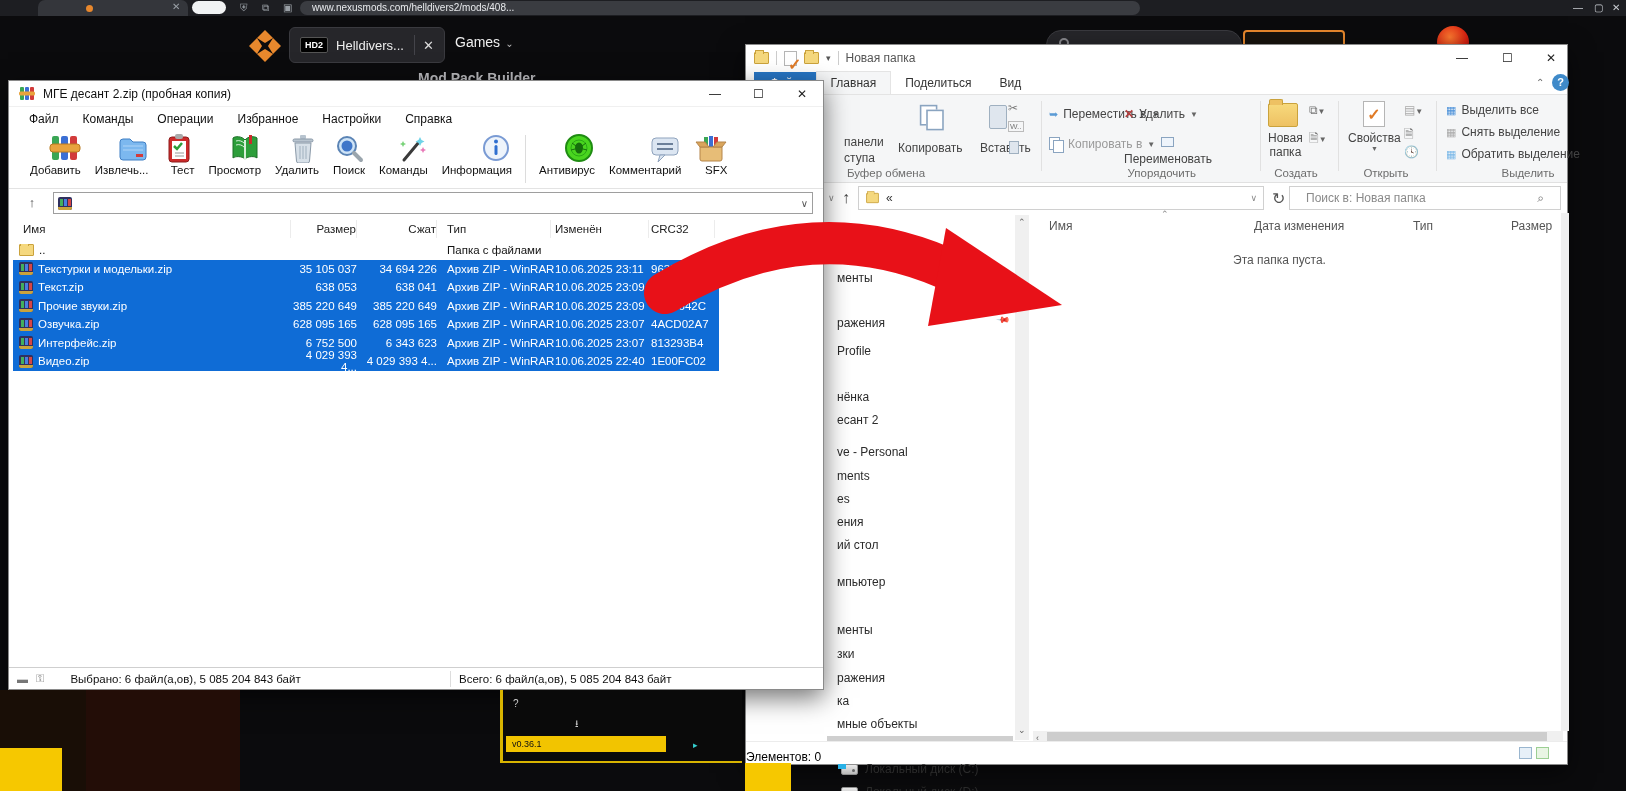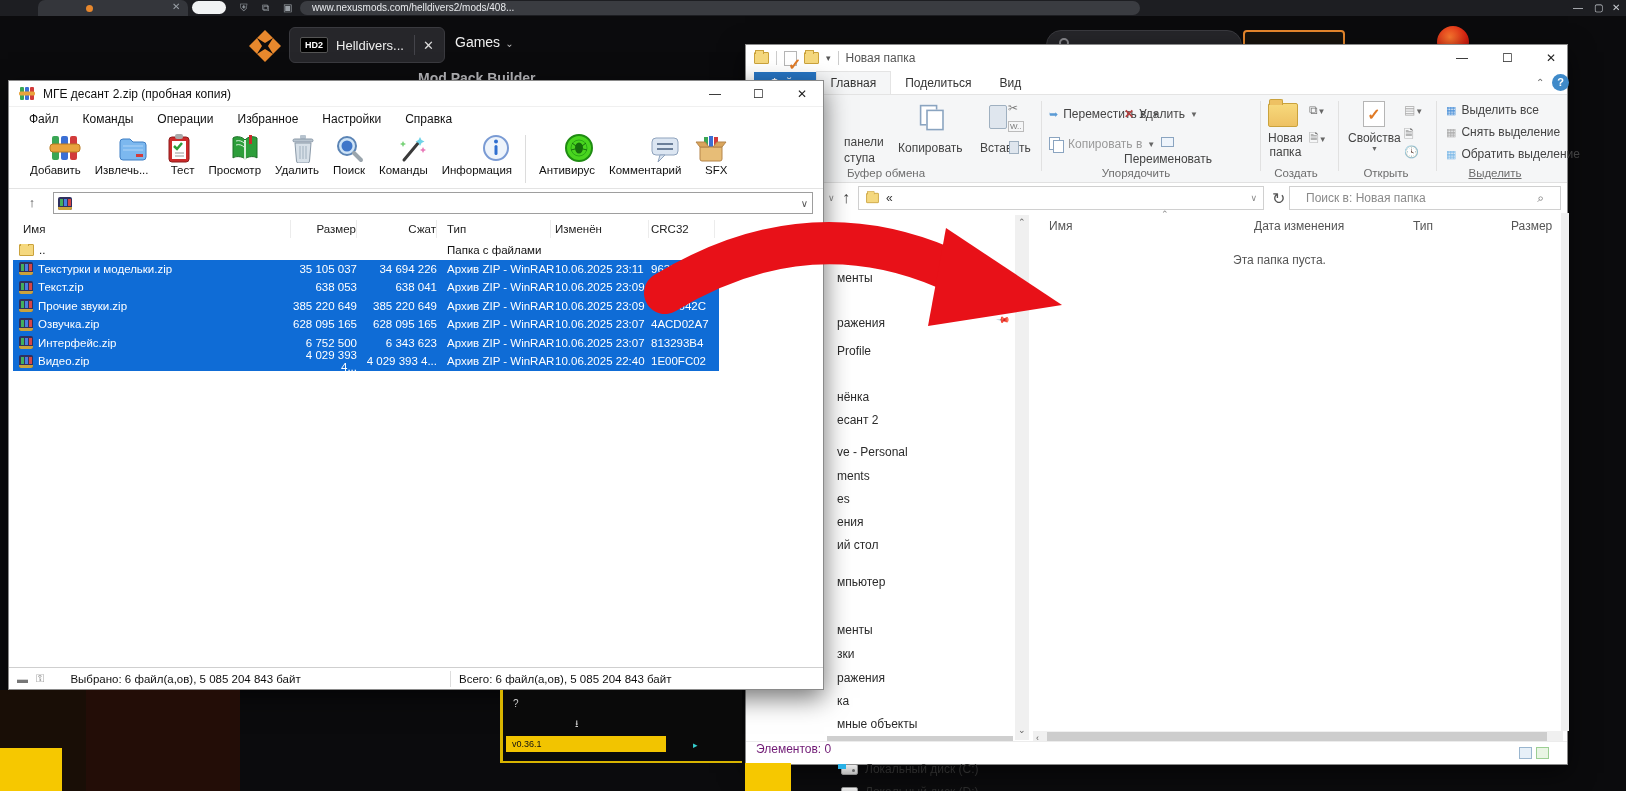--- a/index.html
+++ b/index.html
@@ -101,21 +101,21 @@
   .ex-nav-frag{position:absolute;font-size:12px;color:#2b2b2b;white-space:nowrap;}
   .navsel{position:absolute;background:#cfcfcf;}
   .drive{width:17px;height:11px;background:linear-gradient(#e9e9e9,#b9b9b9);border:1px solid #8f8f8f;border-radius:2px;position:relative;}
   .drive:after{content:"";position:absolute;right:2px;top:4px;width:3px;height:3px;border-radius:50%;background:#666;}
   .winflag{position:absolute;left:-4px;top:-4px;width:8px;height:8px;background:
     linear-gradient(#29b1e6,#29b1e6);display:grid;grid-template-columns:1fr 1fr;gap:1px;}
   .scroll-v{position:absolute;background:#f0f0f0;}
   .scroll-h{position:absolute;background:#f0f0f0;}
   .thumb{position:absolute;background:#cdcdcd;}
   .sarrow{position:absolute;color:#606060;font-size:9px;}
-  .ex-status{position:absolute;left:0;right:0;bottom:0;height:23px;border-top:1px solid #ececec;background:#fff;font-size:12px;color:#701a75;display:flex;align-items:flex-start;padding-left:10px;}
+  .ex-status{position:absolute;left:0;right:0;bottom:0;height:23px;border-top:1px solid #ececec;background:#fff;font-size:12px;color:#000000;display:flex;align-items:flex-end;}
   .viewico{position:absolute;bottom:5px;width:13px;height:12px;border:1px solid #9ab6cf;background:#e7f0f8;}
   .helpq{width:17px;height:17px;border-radius:50%;background:#3f8ac9;color:#fff;font-size:11px;text-align:center;line-height:17px;font-weight:bold;}
   
   .brown{position:absolute;left:0;top:690px;width:240px;height:101px;background:#190e06;}
   .brown2{position:absolute;left:86px;top:690px;width:154px;height:101px;background:#230d07;}
   .ycorner{position:absolute;left:0;top:748px;width:62px;height:43px;background:#f6c800;}
   .gamebox{position:absolute;left:500px;top:690px;width:242px;height:73px;background:#0a0a0a;border-left:3px solid #d8b400;border-bottom:2px solid #d8b400;}
   .gb-row{position:absolute;left:3px;top:46px;width:160px;height:16px;background:#f2c400;color:#111;font-size:9px;line-height:16px;padding-left:6px;font-family:"DejaVu Sans Mono",monospace;}
   .gb-ico{position:absolute;color:#cfcfcf;font-size:10px;}
   .gb-cyan{position:absolute;color:#35d0d0;font-size:9px;}
@@ -220,21 +220,21 @@
       </div>
       <div class="rb-row" style="left:378px;top:12px;">
         <span style="color:#b34040;font-weight:bold;">✕</span>
         <span>Удалить</span>
           <span class="rb-chev">▼</span>
       </div>
       <div class="rb-row" style="left:378px;top:42px;flex-direction:column;">
         <span style="width:13px;height:10px;border:1px solid #8aa4c0;background:#eef4fb;display:inline-block;"></span>
         <span>Переименовать</span>
       </div>
-      <div class="rb-group-label" style="left:330px;width:120px;">Упорядочить</div>
+      <div class="rb-group-label" style="left:330px;width:120px;text-align:right;">Упорядочить</div>
 
       <div class="rb-sep" style="left:514px;"></div>
 
       <div class="abs" style="left:522px;top:8px;">
         <div class="bigfolder"></div>
         <div style="text-align:center;margin-top:4px;line-height:14px;">
           <div>Новая</div>
           <div>папка</div>
         </div>
       </div>
@@ -261,21 +261,21 @@
           <span>Выделить все</span>
       </div>
       <div class="rb-row" style="left:700px;top:30px;">
         <span class="selico" style="color:#aaa;">▦</span>
           <span>Снять выделение</span>
       </div>
       <div class="rb-row" style="left:700px;top:52px;">
         <span class="selico" style="color:#7ab8e8;">▦</span>
           <span>Обратить выделение</span>
       </div>
-      <div class="rb-group-label" style="left:699px;width:100px;text-decoration:underline;">Выделить</div>
+      <div class="rb-group-label" style="left:732px;width:100px;">Выделить</div>
     </div>
 
     <div class="ex-addr">
       <span style="position:absolute;left:82px;color:#888;font-size:9px;">∨</span>
       <span style="position:absolute;left:96px;color:#444;">↑</span>
       <div class="ex-input" style="position:absolute;left:112px;width:406px;padding:0 6px;gap:6px;">
         <span class="ficon" style="transform:scale(.85);"></span>
         <span>«</span>
         <span style="margin-left:auto;color:#888;font-size:9px;">∨</span>
       </div>

